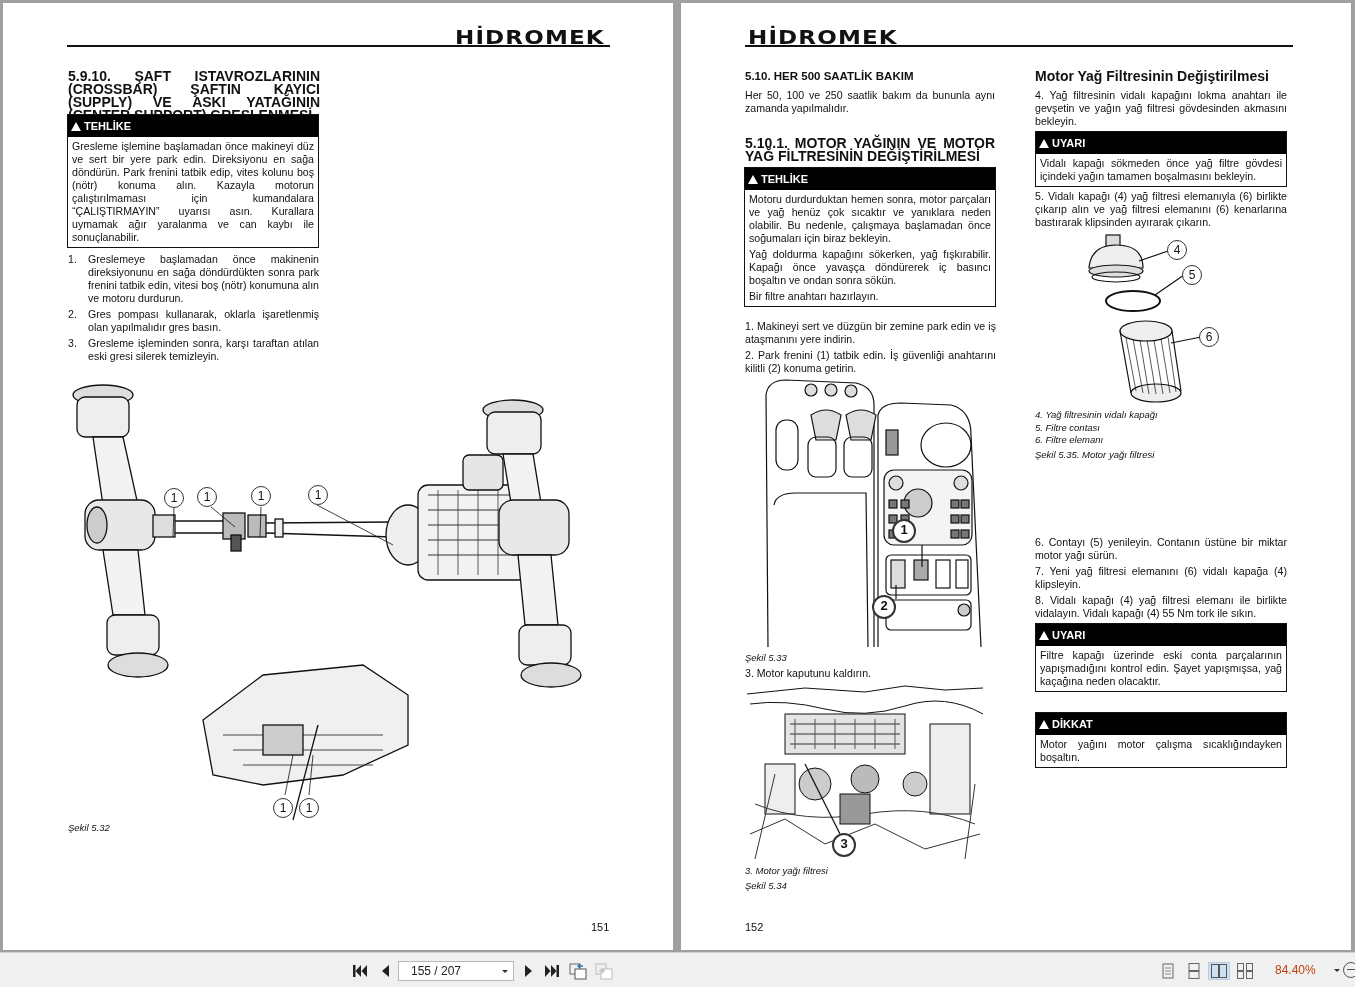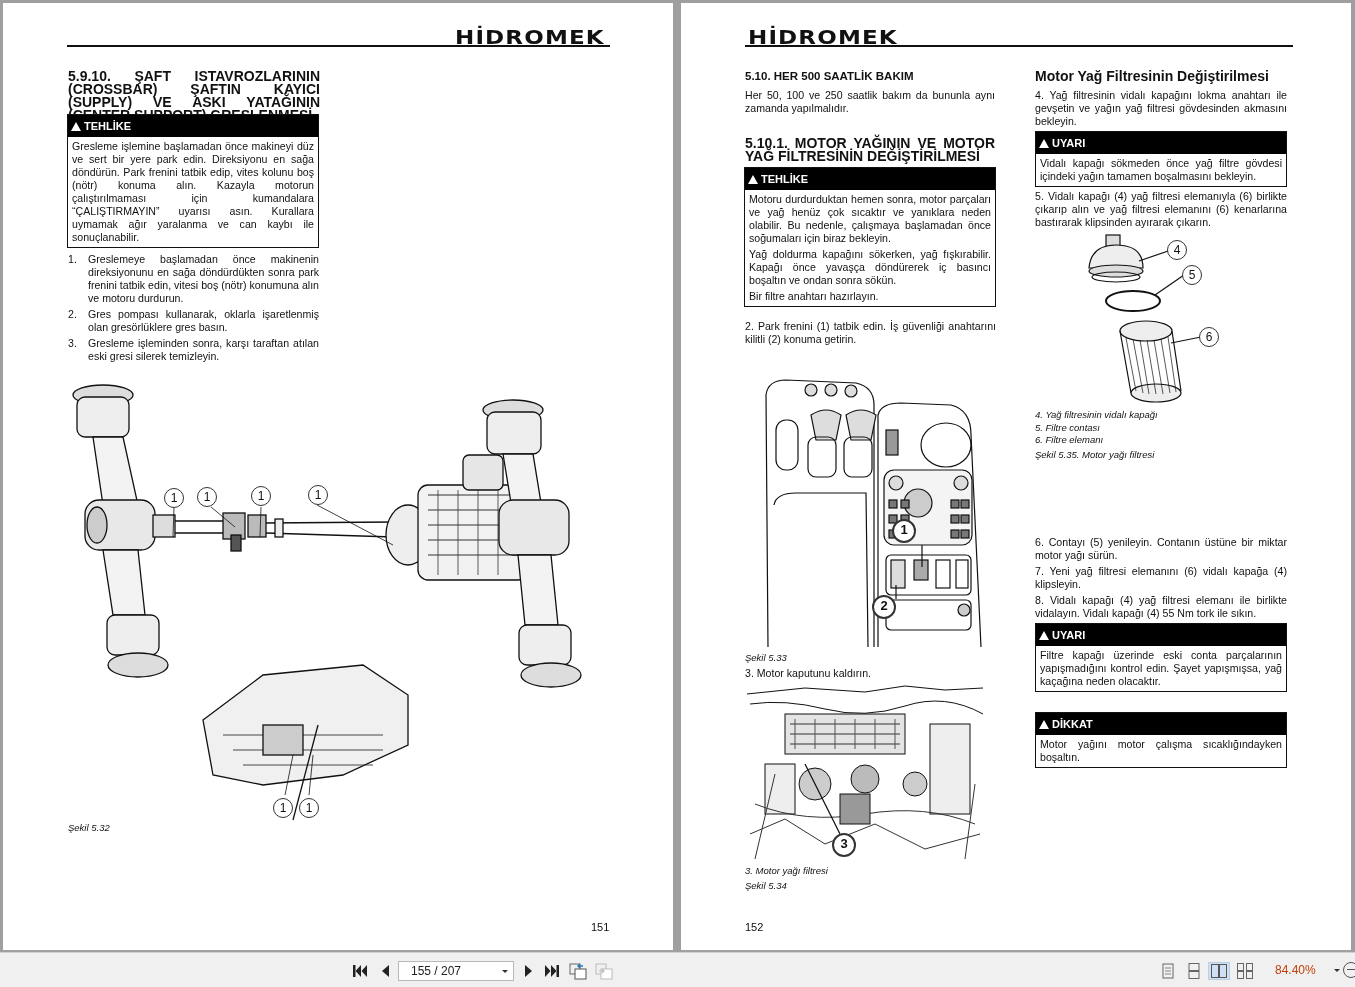--- a/index.html
+++ b/index.html
@@ -69,21 +69,21 @@
       <div class="notice-body">Gresleme işlemine başlamadan önce makineyi düz ve sert bir yere park edin. Direksiyonu en sağa döndürün. Park frenini tatbik edip, vites kolunu boş (nötr) konuma alın. Kazayla motorun çalıştırılmaması için kumandalara “ÇALIŞTIRMAYIN” uyarısı asın. Kurallara uymamak ağır yaralanma ve can kaybı ile sonuçlanabilir.</div>
     </div>
 
     <ol class="olist abs" style="left:65px; top:250px; width:251px;">
       <li>
           <span class="n">1.</span>
           <span class="t">Greslemeye başlamadan önce makinenin direksiyonunu en sağa döndürdükten sonra park frenini tatbik edin, vitesi boş (nötr) konumuna alın ve motoru durdurun.</span>
         </li>
       <li>
           <span class="n">2.</span>
-          <span class="t">Gres pompası kullanarak, oklarla işaretlenmiş olan gresörlüklere gres basın.</span>
+          <span class="t">Gres pompası kullanarak, oklarla işaretlenmiş olan yapılmalıdır gres basın.</span>
         </li>
       <li>
           <span class="n">3.</span>
           <span class="t">Gresleme işleminden sonra, karşı taraftan atılan eski gresi silerek temizleyin.</span>
         </li>
     </ol>
 
     <div class="figure" style="left:60px; top:372px; width:560px; height:450px;">
       <svg width="560" height="450" viewBox="0 0 560 450">
         <g fill="none" stroke="#111" stroke-width="1.3">
@@ -162,20 +162,21 @@
         <span>TEHLİKE</span>
       </div>
       <div class="notice-body">
         <p>Motoru durdurduktan hemen sonra, motor parçaları ve yağ henüz çok sıcaktır ve yanıklara neden olabilir. Bu nedenle, çalışmaya başlamadan önce soğumaları için biraz bekleyin.</p>
         <p>Yağ doldurma kapağını sökerken, yağ fışkırabilir. Kapağı önce yavaşça döndürerek iç basıncı boşaltın ve ondan sonra sökün.</p>
         <p>Bir filtre anahtarı hazırlayın.</p>
       </div>
     </div>
 
     <div class="abs" style="left:64px; top:317px; width:251px;">
+      <div class="para">1. Makineyi sert ve düzgün bir zemine park edin ve iş ataşmanını yere indirin.</div>
       <div class="para">2. Park frenini (1) tatbik edin. İş güvenliği anahtarını kilitli (2) konuma getirin.</div>
     </div>
 
     <div class="figure" style="left:75px; top:372px; width:240px; height:275px;">
       <svg width="240" height="275" viewBox="0 0 240 275">
         <g fill="none" stroke="#111" stroke-width="1.2">
           <path d="M12 272 L10 20 Q12 5 30 5 L100 8 Q118 12 118 30 L118 272"></path>
           <circle cx="55" cy="15" r="6" fill="#ddd"></circle>
             <circle cx="75" cy="15" r="6" fill="#ddd"></circle>
             <circle cx="95" cy="16" r="6" fill="#ddd"></circle>

